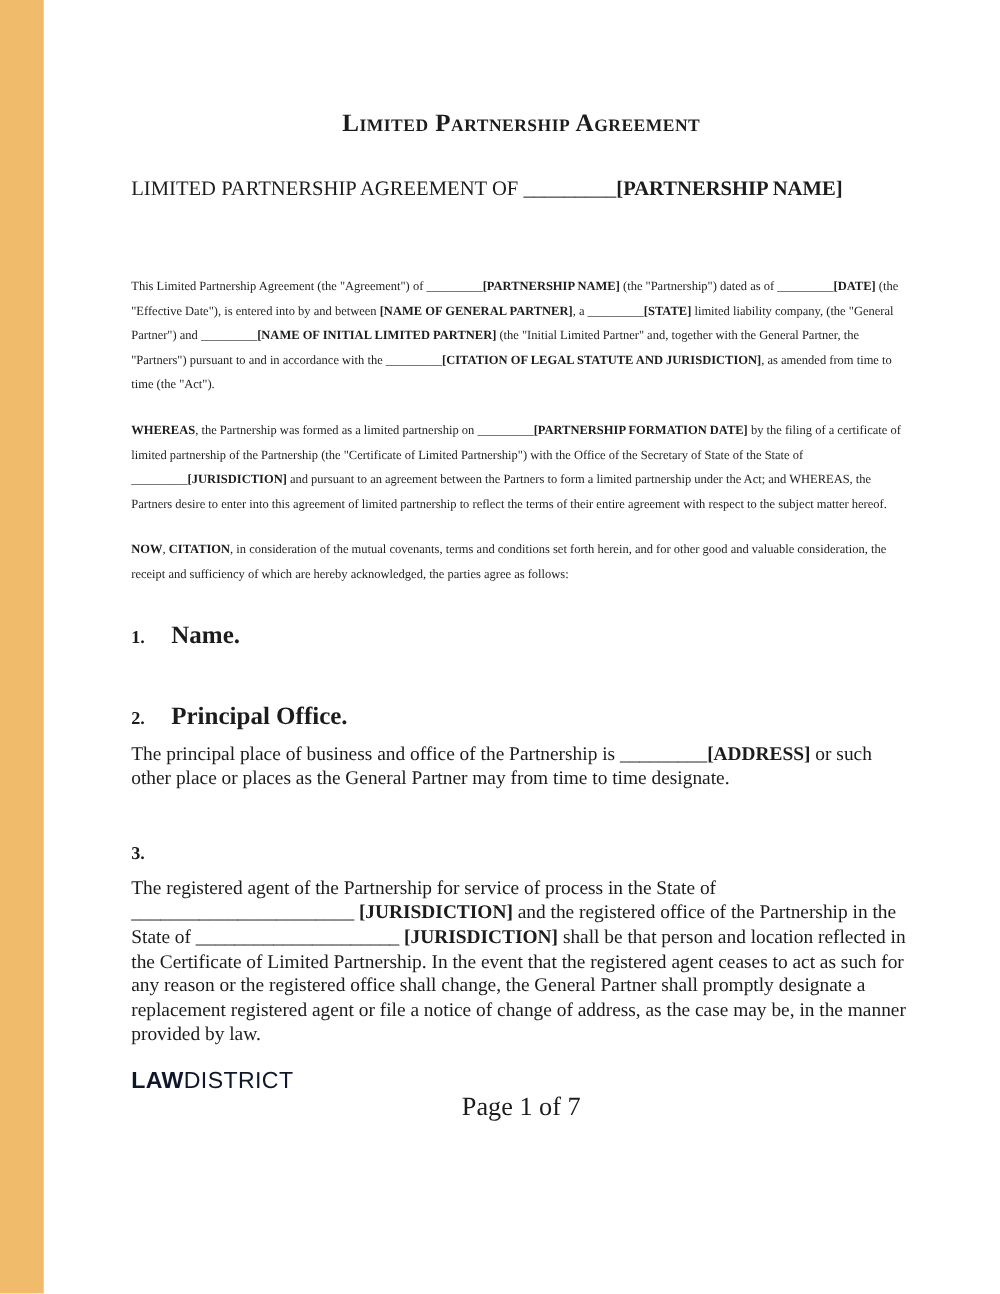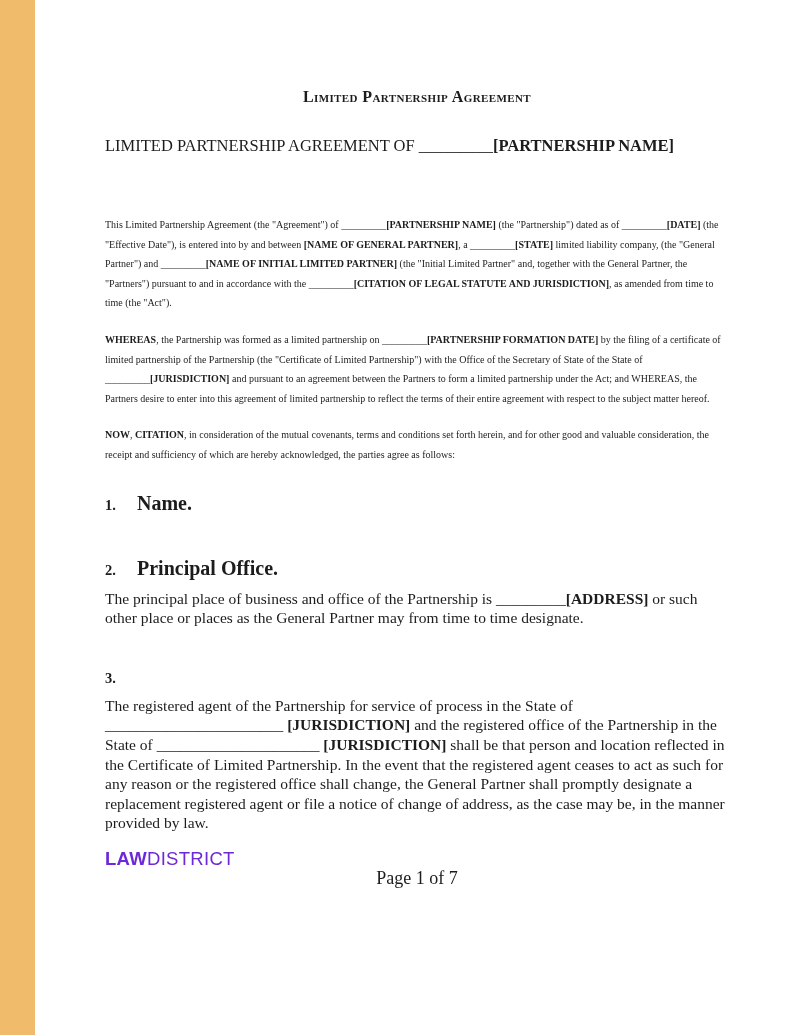--- a/index.html
+++ b/index.html
@@ -23,21 +23,21 @@
     height: 100%;
   }
   .content {
     margin-left: 105px;
     width: 624px;
     padding-top: 88px;
   }
   .doc-title {
     text-align: center;
     font-weight: bold;
-    font-size: 16px;
+    font-size: 20px;
     font-variant: small-caps;
     letter-spacing: 0.4px;
   }
   .doc-heading {
     font-size: 16.5px;
     margin-top: 30px;
     white-space: nowrap;
   }
   .para {
     font-size: 10px;
@@ -63,27 +63,27 @@
   .section-body {
     font-size: 15.5px;
     line-height: 19.6px;
     margin-top: 9px;
   }
   .footer { margin-top: 15px; }
   .logo {
     font-family: "Liberation Sans", sans-serif;
     font-size: 18.5px;
     letter-spacing: 0.3px;
-    color: #6d28d9;
+    color: #0f172a;
   }
   .logo-bold { font-weight: 700; }
   .logo-regular { font-weight: 400; }
   .page-indicator {
     text-align: center;
-    font-size: 18px;
+    font-size: 21px;
     margin-top: -2px;
   }
 </style>
 </head>
 <body>
 
 <div class="page">
   <div class="accent-stripe" style="background-color: rgb(240, 188, 107);"></div>
 
   <div class="content">

